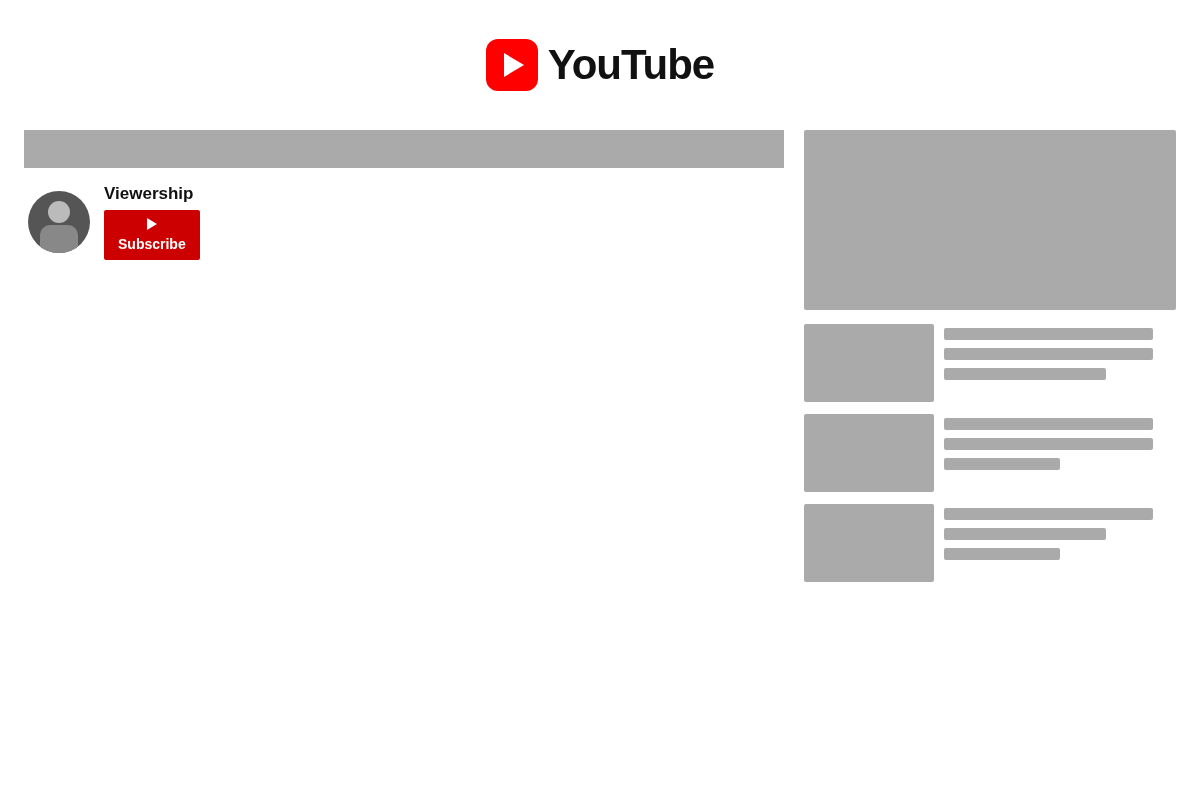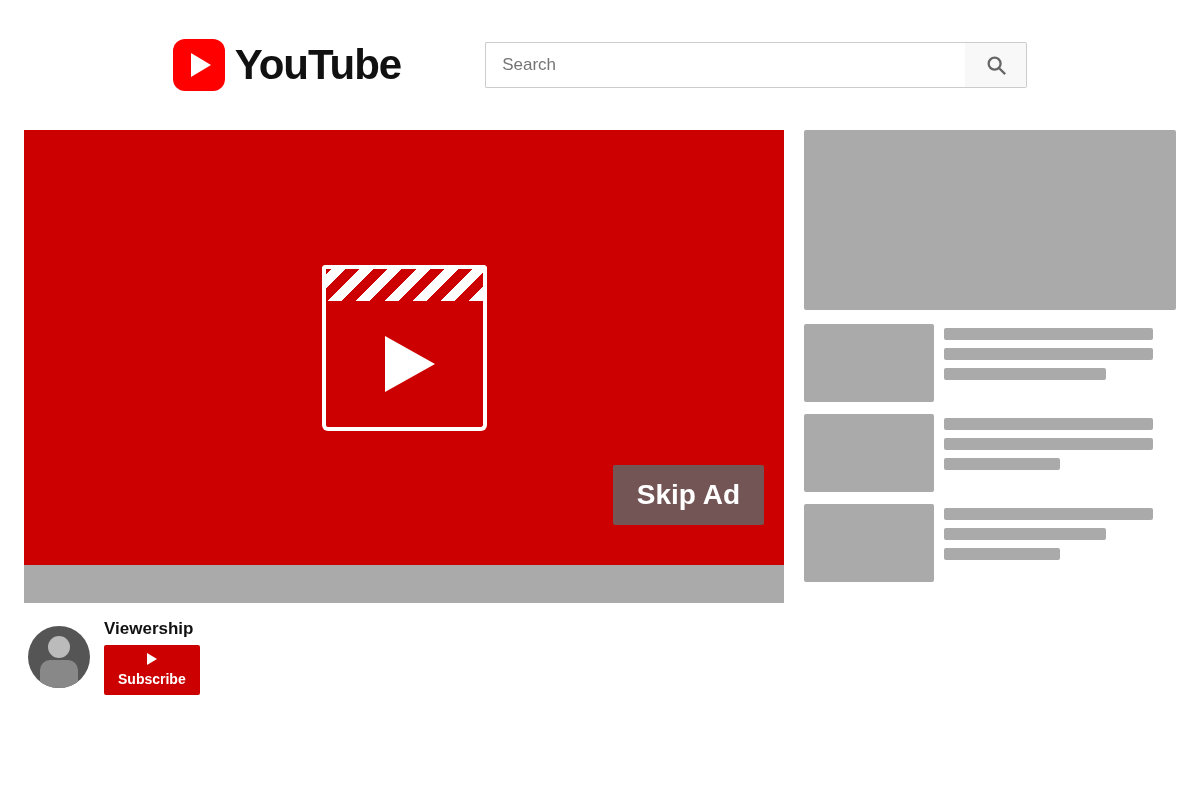--- a/index.html
+++ b/index.html
@@ -282,46 +282,26 @@
     .text-line.short { width: 50%; }
   </style>
 </head>
 <body>
 
 <div class="header">
   <div class="logo-area">
     <div class="logo-play"></div>
     <span class="logo-text">YouTube</span>
   </div>
-  <div class="search-area">
-    <input class="search-input" type="text" placeholder="Search" style="">
-    <button class="search-btn">
-      <svg class="search-icon-svg" viewBox="0 0 24 24">
-        <circle cx="10.5" cy="10.5" r="6.5"></circle>
-        <line x1="15.5" y1="15.5" x2="22" y2="22"></line>
-      </svg>
-    </button>
-  </div>
 </div>
 
 <div class="main-content">
 
   <div class="left-col">
 
-    <div class="video-player">
-
-      <div class="clapper-wrapper">
-        <div class="clapper-top-bar"></div>
-        <div class="clapper-body">
-          <div class="play-triangle"></div>
-        </div>
-      </div>
-
-      <div class="skip-ad-btn">Skip Ad</div>
-    </div>
 
     <div class="video-progress-bar"></div>
 
     <div class="channel-area">
       <div class="channel-avatar">
         <div class="avatar-person">
           <div class="avatar-head"></div>
           <div class="avatar-body"></div>
         </div>
       </div>

